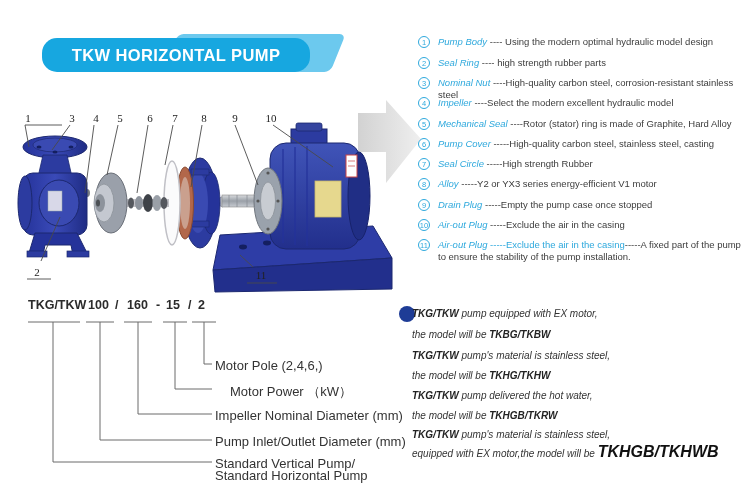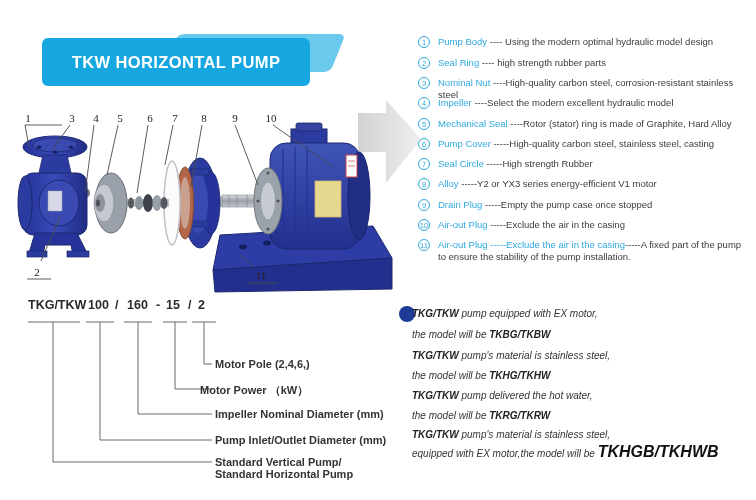--- a/index.html
+++ b/index.html
@@ -9,39 +9,39 @@
     font-family:"Liberation Sans", sans-serif;
     color:#3c3c3c;
   }
   
   .banner-wrap{position:absolute;left:42px;top:33px;width:280px;height:42px;}
   .banner-accent{
     position:absolute;left:128px;top:1px;width:168px;height:38px;
     background:#6cc9ee;transform:skewX(-22deg);border-radius:6px;
   }
   .banner{
-    position:absolute;left:0;top:5px;width:268px;height:48px;
-    background:#17a7e0;border-radius:6px;
+    position:absolute;left:0;top:5px;width:268px;height:34px;
+    background:#17a7e0;border-radius:15px;
     display:flex;align-items:center;justify-content:center;
     color:#ffffff;font-size:16.5px;font-weight:bold;letter-spacing:.4px;
   }
   
   .parts-list{position:absolute;left:418px;top:34px;width:326px;}
   .part-row{position:absolute;left:0;padding-left:20px;font-size:9.5px;line-height:12px;width:306px;}
   .pnum{
     position:absolute;left:0;top:0;width:12px;height:12px;border-radius:50%;
     border:1px solid #2fa9dd;color:#2fa9dd;font-size:7.5px;line-height:12px;
     text-align:center;background:#fff;box-sizing:border-box;
   }
-  .pname{color:#2fa9dd;}
+  .pname{color:#2fa9dd;font-style:italic;}
   .pdesc-blue{color:#2fa9dd;}
   .pdesc{color:#3c3c3c;margin-top:36px;}
   
   .seg{position:absolute;top:298px;font-size:12.5px;font-weight:bold;color:#2b2b2b;}
-  .mlabel{position:absolute;font-size:11px;color:#333;white-space:nowrap;font-weight:bold;}
+  .mlabel{position:absolute;font-size:13px;color:#333;white-space:nowrap;}
   
   .note-bullet{position:absolute;left:399px;top:306px;width:16px;height:16px;border-radius:50%;background:#1e3c96;}
   .nline{position:absolute;left:412px;font-size:10px;color:#333;white-space:nowrap;font-style:italic;}
   .nbrand{font-weight:bold;color:#222;}
   .nmodel{font-weight:bold;color:#222;}
   .nmodel-big{font-weight:bold;color:#111;font-size:16px;}
   svg text.dnum{font-family:"Liberation Serif", serif;font-size:11px;fill:#222;}
   .diagram-svg{position:absolute;left:15px;top:95px;}
   .mline-svg{position:absolute;left:20px;top:318px;}
 </style>
@@ -221,30 +221,30 @@
       <polyline points="104,4 132,4"></polyline>
         <polyline points="118,4 118,96 192,96"></polyline>
       <polyline points="143,4 167,4"></polyline>
         <polyline points="155,4 155,71 192,71"></polyline>
       <polyline points="172,4 196,4"></polyline>
         <polyline points="184,4 184,46 192,46"></polyline>
     </g>
   </svg>
 
   <span class="mlabel" style="left:215px;top:358px">Motor Pole (2,4,6,)</span>
-  <span class="mlabel" style="left:200px;top:383px">Motor Power （kW）</span>
+  <span class="mlabel" style="left:230px;top:383px">Motor Power （kW）</span>
   <span class="mlabel" style="left:215px;top:408px">Impeller Nominal Diameter (mm)</span>
   <span class="mlabel" style="left:215px;top:434px">Pump Inlet/Outlet Diameter (mm)</span>
   <span class="mlabel" style="left:215px;top:456px">Standard Vertical Pump/</span>
   <span class="mlabel" style="left:215px;top:468px">Standard Horizontal Pump</span>
 </div>
 
 <div>
   <div class="note-bullet"></div>
   <div class="nline" style="top:308px"><span class="nbrand">TKG/TKW</span><span> pump equipped with EX motor,</span></div>
   <div class="nline" style="top:329px"><span>the model will be </span><span class="nmodel">TKBG/TKBW</span></div>
   <div class="nline" style="top:350px"><span class="nbrand">TKG/TKW</span><span> pump's material is stainless steel,</span></div>
   <div class="nline" style="top:370px"><span>the model will be </span><span class="nmodel">TKHG/TKHW</span></div>
   <div class="nline" style="top:390px"><span class="nbrand">TKG/TKW</span><span> pump delivered the hot water,</span></div>
-  <div class="nline" style="top:410px"><span>the model will be </span><span class="nmodel">TKRG/TKRW</span></div>
+  <div class="nline" style="top:410px"><span>the model will be </span><span class="nmodel">TKHGB/TKRW</span></div>
   <div class="nline" style="top:429px"><span class="nbrand">TKG/TKW</span><span> pump's material is stainless steel,</span></div>
   <div class="nline" style="top:443px"><span>equipped with EX motor,the model will be </span><span class="nmodel-big">TKHGB/TKHWB</span></div>
 </div>
 
 </body></html>

